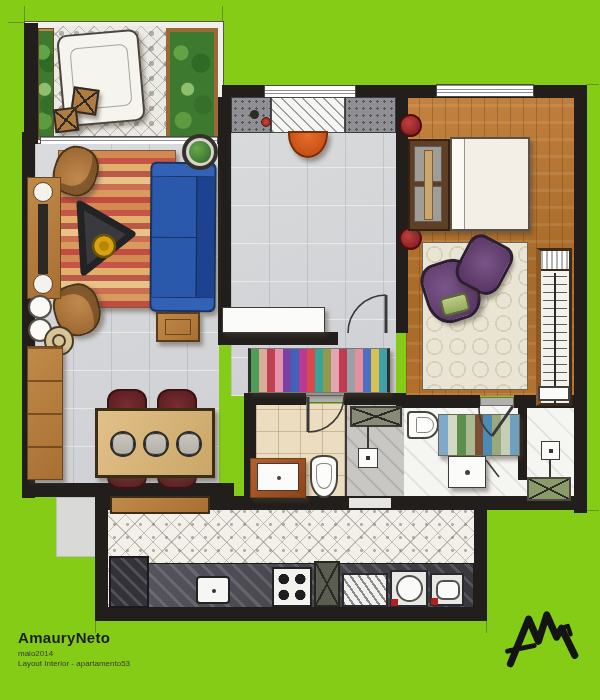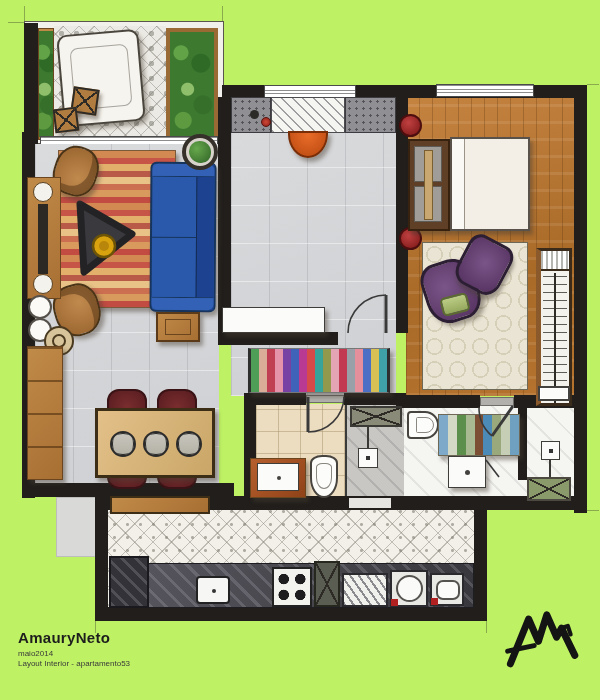--- a/index.html
+++ b/index.html
@@ -1,16 +1,16 @@
 <!DOCTYPE html>
 <html><head>
 <meta charset="utf-8">
 <style>
   html,body{margin:0;padding:0;background:#fff;}
-  .canvas{position:relative;width:600px;height:700px;background:#bef264;overflow:hidden;
+  .canvas{position:relative;width:600px;height:700px;background:#84cc16;overflow:hidden;
           font-family:"Liberation Sans",sans-serif;}
   .a{position:absolute;box-sizing:border-box;}
   .wall{background:#211e1b;}
   .window{background:repeating-linear-gradient(0deg,#ffffff 0 2.5px,#8d8d8d 2.5px 3.5px);border:1px solid #4a4a4a;}
   .wood{background:linear-gradient(135deg,#c08a48,#a86f33);border:1px solid #6b451d;}
   .foliage{background:
      radial-gradient(circle at 25% 20%,#63a348 7px,transparent 8px),
      radial-gradient(circle at 70% 30%,#2f6b26 9px,transparent 10px),
      radial-gradient(circle at 40% 55%,#8fbf6a 6px,transparent 7px),
      radial-gradient(circle at 75% 70%,#356f2a 9px,transparent 10px),

